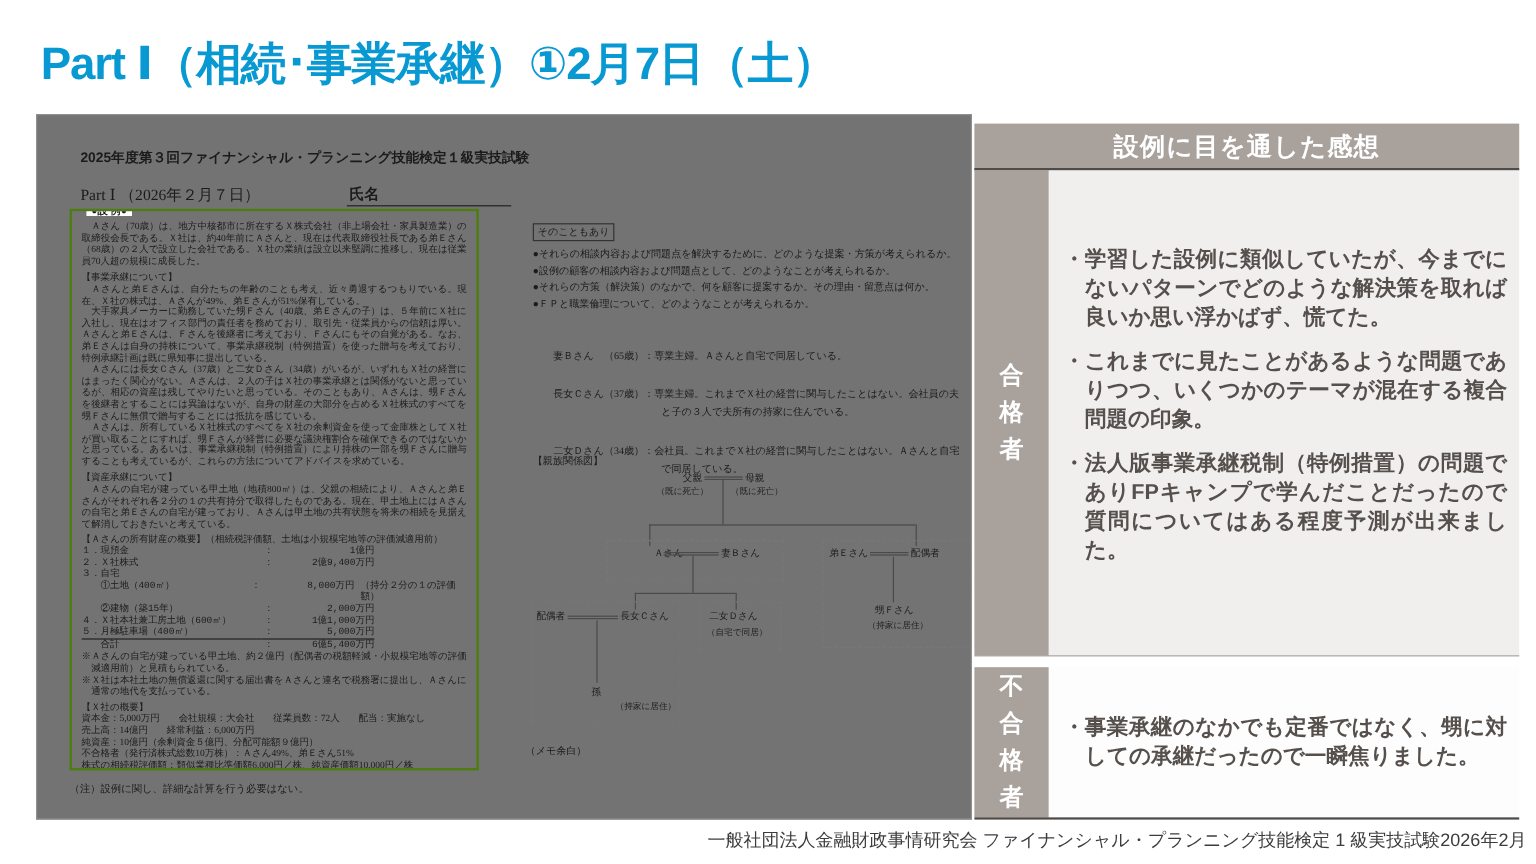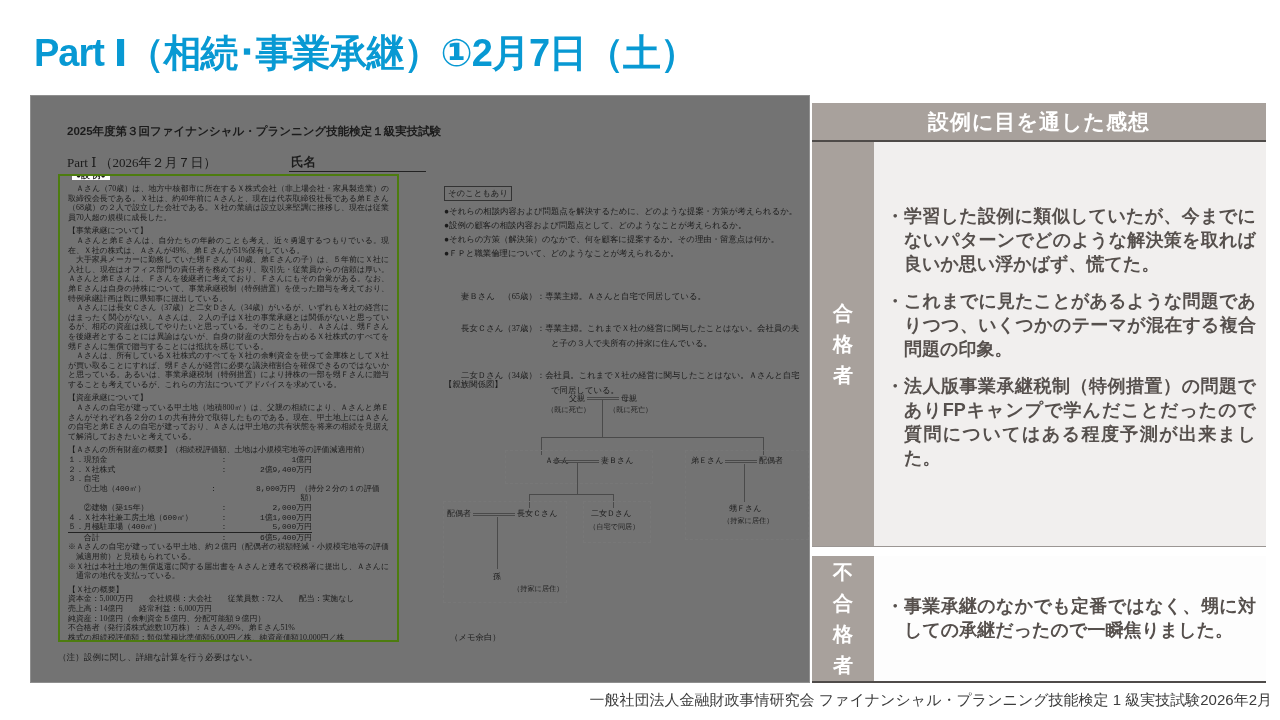--- a/index.html
+++ b/index.html
@@ -38,21 +38,21 @@
   .h-title{margin:0 0 6px 0;}
   .heir{margin:17px;line-height:15px;padding-left:90px;text-indent:-90px;word-break:break-all;}
   .tree-title{position:absolute;left:413px;top:283px;font-size:8.4px;margin:0;}
   .tree{position:absolute;left:410px;top:298px;width:370px;height:218px;font-size:8px;}
   .tnode{position:absolute;white-space:nowrap;line-height:10px;}
   .tsub{position:absolute;white-space:nowrap;font-size:7.2px;line-height:9px;color:#222;}
   .vl{position:absolute;width:1px;background:#4a4a4a;}
   .hl{position:absolute;height:1px;background:#4a4a4a;}
   .ml{position:absolute;height:3px;border-top:1px solid #4a4a4a;border-bottom:1px solid #4a4a4a;}
   .hh{position:absolute;border:1px dashed #777;}
-  .memo{position:absolute;left:407px;top:524px;font-size:8.4px;margin:12px;}
+  .memo{position:absolute;left:407px;top:524px;font-size:8.4px;margin:0;}
   
   .panel{position:absolute;left:812px;top:103px;width:454px;height:580px;}
   .panel-header{position:absolute;left:0;top:0;width:454px;height:37px;background:#a8a19c;
     border-bottom:2px solid #4f4b49;color:#ffffff;font-size:21px;font-weight:bold;
     display:flex;align-items:center;justify-content:center;letter-spacing:1px;}
   .sec{position:absolute;left:0;width:454px;display:flex;}
   .sec1{top:39px;height:404px;border-bottom:1px solid #9b9693;}
   .sec2{top:453px;height:125px;border-bottom:2px solid #4f4b49;}
   .strip{width:62px;flex:0 0 62px;background:#a8a19c;color:#ffffff;font-size:20px;font-weight:bold;
     display:flex;align-items:center;justify-content:center;text-align:center;}

